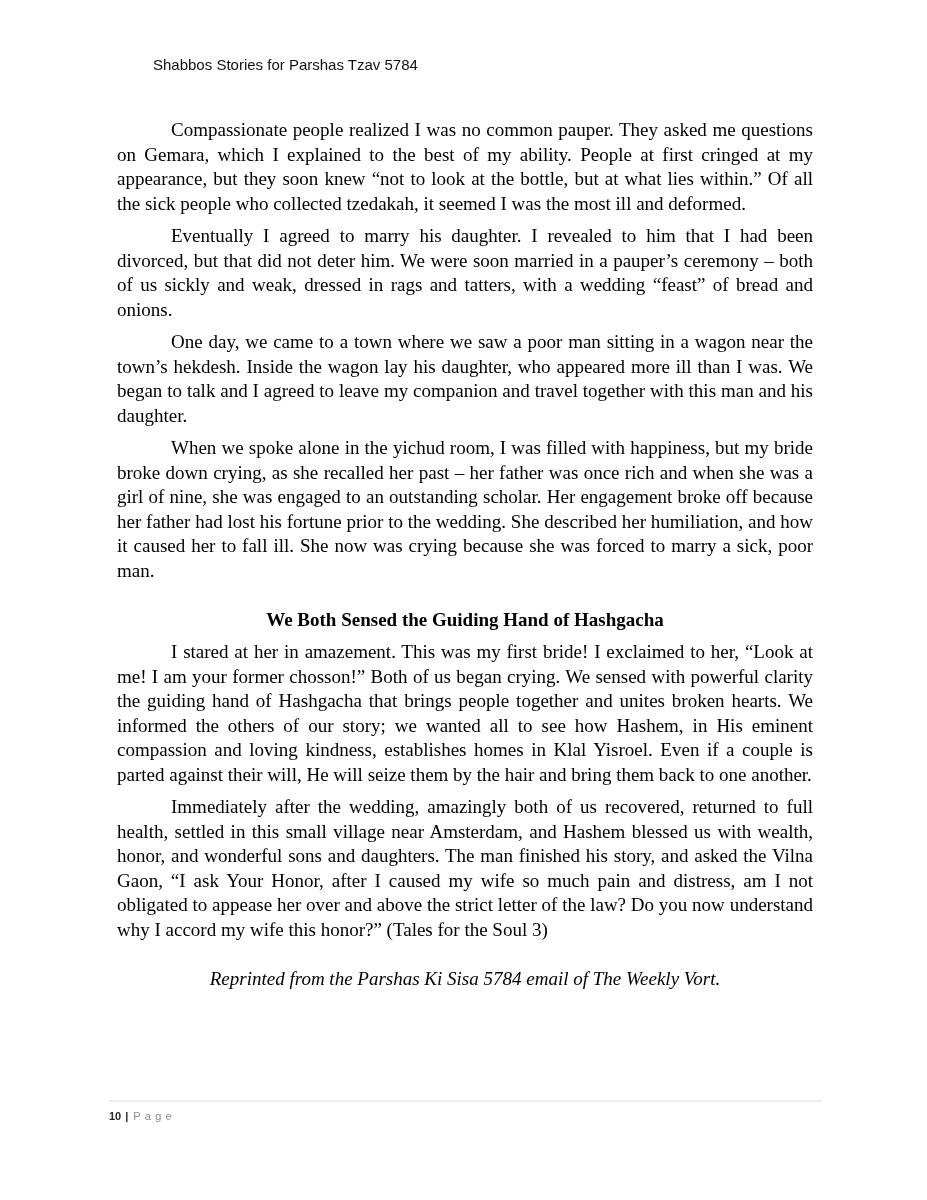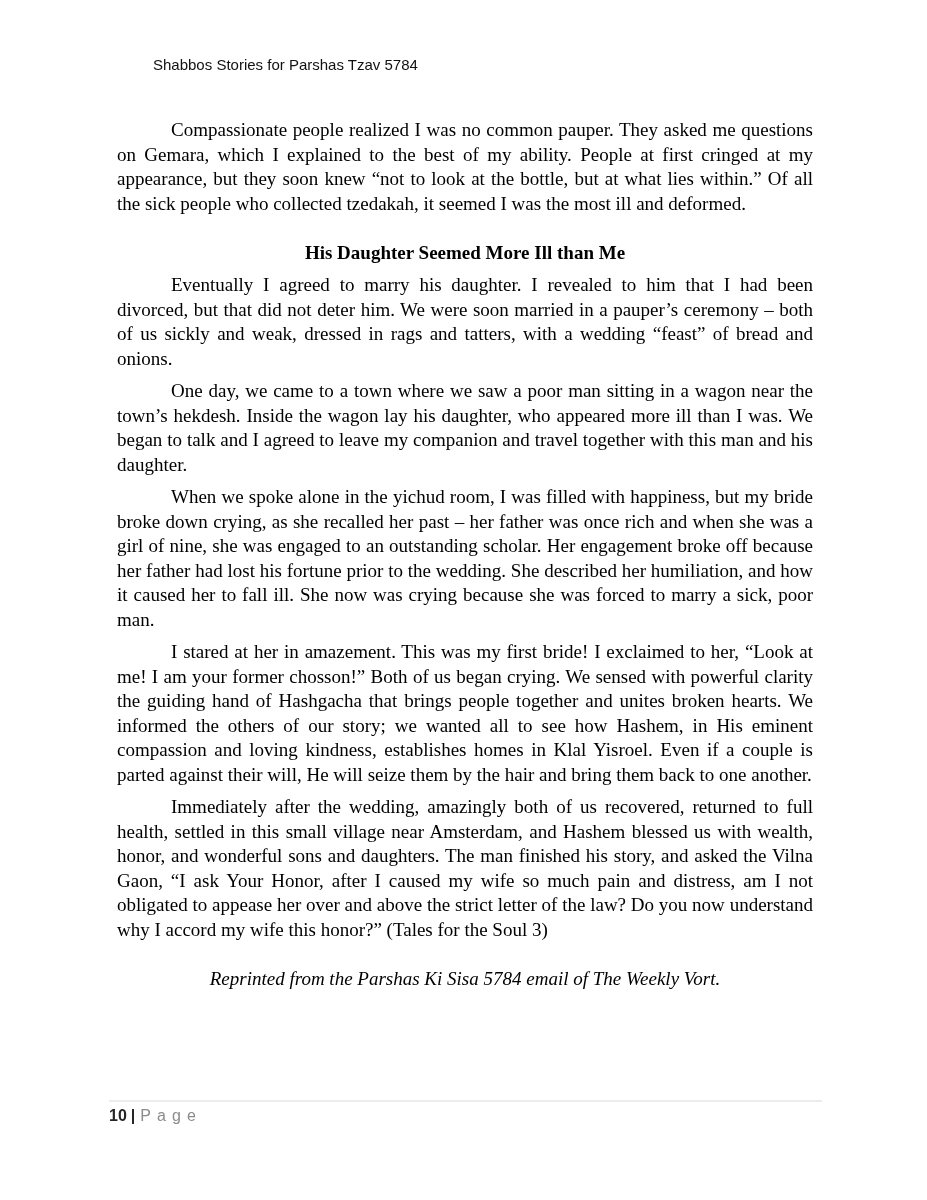--- a/index.html
+++ b/index.html
@@ -56,21 +56,21 @@
     top: 1100px;
     width: 713px;
     height: 0;
     border-top: 2px solid #ececec;
   }
   .doc-footer {
     position: absolute;
     left: 109px;
     top: 1107px;
     font-family: "Liberation Sans", "DejaVu Sans", sans-serif;
-    font-size: 16px;
+    font-size: 11px;
     line-height: 18px;
     white-space: nowrap;
   }
   .page-num {
     font-weight: bold;
     color: #262626;
   }
   .footer-sep {
     font-weight: bold;
     color: #262626;
@@ -85,24 +85,24 @@
 <body>
 
 <div class="page">
 
   <div class="doc-header">
     <span>Shabbos Stories for Parshas Tzav 5784</span>
   </div>
 
   <div class="doc-body">
     <p class="para">Compassionate people realized I was no common pauper. They asked me questions on Gemara, which I explained to the best of my ability. People at first cringed at my appearance, but they soon knew “not to look at the bottle, but at what lies within.” Of all the sick people who collected tzedakah, it seemed I was the most ill and deformed.</p>
-    <h2 class="heading">His Daughter Seemed More Ill than Me</h2>
     <p class="para">Eventually I agreed to marry his daughter. I revealed to him that I had been divorced, but that did not deter him. We were soon married in a pauper’s ceremony – both of us sickly and weak, dressed in rags and tatters, with a wedding “feast” of bread and onions.</p>
     <p class="para">One day, we came to a town where we saw a poor man sitting in a wagon near the town’s hekdesh. Inside the wagon lay his daughter, who appeared more ill than I was. We began to talk and I agreed to leave my companion and travel together with this man and his daughter.</p>
     <p class="para">When we spoke alone in the yichud room, I was filled with happiness, but my bride broke down crying, as she recalled her past – her father was once rich and when she was a girl of nine, she was engaged to an outstanding scholar. Her engagement broke off because her father had lost his fortune prior to the wedding. She described her humiliation, and how it caused her to fall ill. She now was crying because she was forced to marry a sick, poor man.</p>
+    <h2 class="heading">We Both Sensed the Guiding Hand of Hashgacha</h2>
     <p class="para">I stared at her in amazement. This was my first bride! I exclaimed to her, “Look at me! I am your former chosson!” Both of us began crying. We sensed with powerful clarity the guiding hand of Hashgacha that brings people together and unites broken hearts. We informed the others of our story; we wanted all to see how Hashem, in His eminent compassion and loving kindness, establishes homes in Klal Yisroel. Even if a couple is parted against their will, He will seize them by the hair and bring them back to one another.</p>
     <p class="para">Immediately after the wedding, amazingly both of us recovered, returned to full health, settled in this small village near Amsterdam, and Hashem blessed us with wealth, honor, and wonderful sons and daughters. The man finished his story, and asked the Vilna Gaon, “I ask Your Honor, after I caused my wife so much pain and distress, am I not obligated to appease her over and above the strict letter of the law? Do you now understand why I accord my wife this honor?” (Tales for the Soul 3)</p>
     <p class="reprint">Reprinted from the Parshas Ki Sisa 5784 email of The Weekly Vort.</p>
   </div>
 
   <div class="footer-rule"></div>
 
   <div class="doc-footer">
     <span class="page-num">10</span><span class="footer-sep">|</span><span class="footer-label">Page</span>
   </div>

